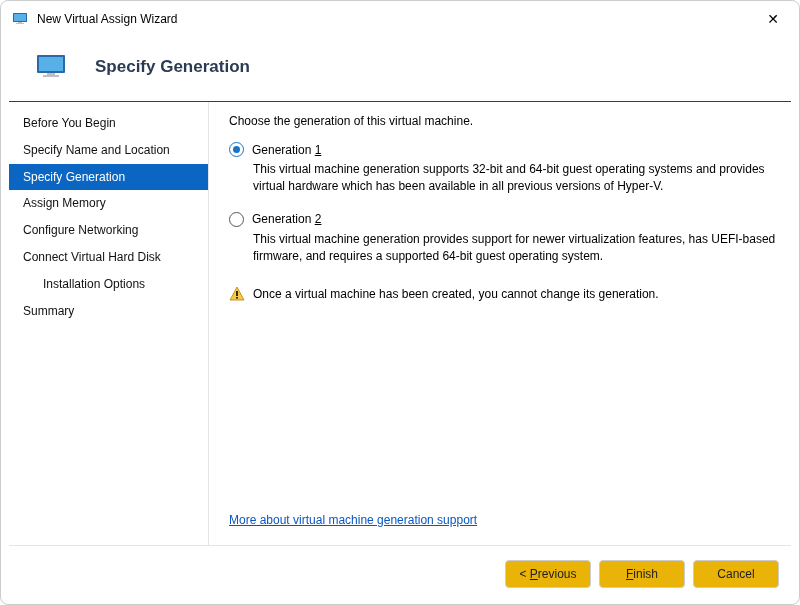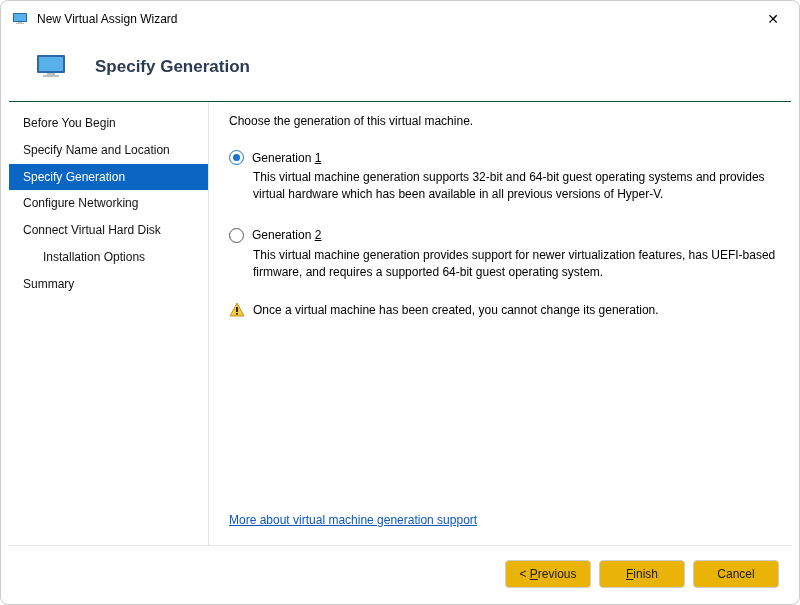--- a/index.html
+++ b/index.html
@@ -82,21 +82,21 @@
       flex: 1;
       padding: 12px 10px 12px 20px;
       display: flex;
       flex-direction: column;
       min-height: 0;
     }
     .intro {
       margin-bottom: 14px;
       color: #000;
     }
-    .option-block { margin-bottom: 16px; margin-top: 8px; }
+    .option-block { margin-bottom: 16px; }
     .radio-row {
       display: flex;
       align-items: center;
       gap: 8px;
       margin-bottom: 4px;
     }
     .radio {
       width: 15px; height: 15px;
       border-radius: 50%;
       border: 1.5px solid #1a73c8;
@@ -186,20 +186,21 @@
     <rect class="mon-stand" x="6" y="20" width="16" height="2"></rect>
   </svg>
   <div class="page-title">Specify Generation</div>
 </div>
 
 <div class="body">
   <div class="sidebar">
     <div class="sidebar-item">Before You Begin</div>
     <div class="sidebar-item">Specify Name and Location</div>
     <div class="sidebar-item active">Specify Generation</div>
+    <div class="sidebar-item">Assign Memory</div>
     <div class="sidebar-item">Configure Networking</div>
     <div class="sidebar-item">Connect Virtual Hard Disk</div>
     <div class="sidebar-item indent">Installation Options</div>
     <div class="sidebar-item">Summary</div>
   </div>
 
   <div class="content">
     <div class="intro">Choose the generation of this virtual machine.</div>
 
     <div class="option-block">

